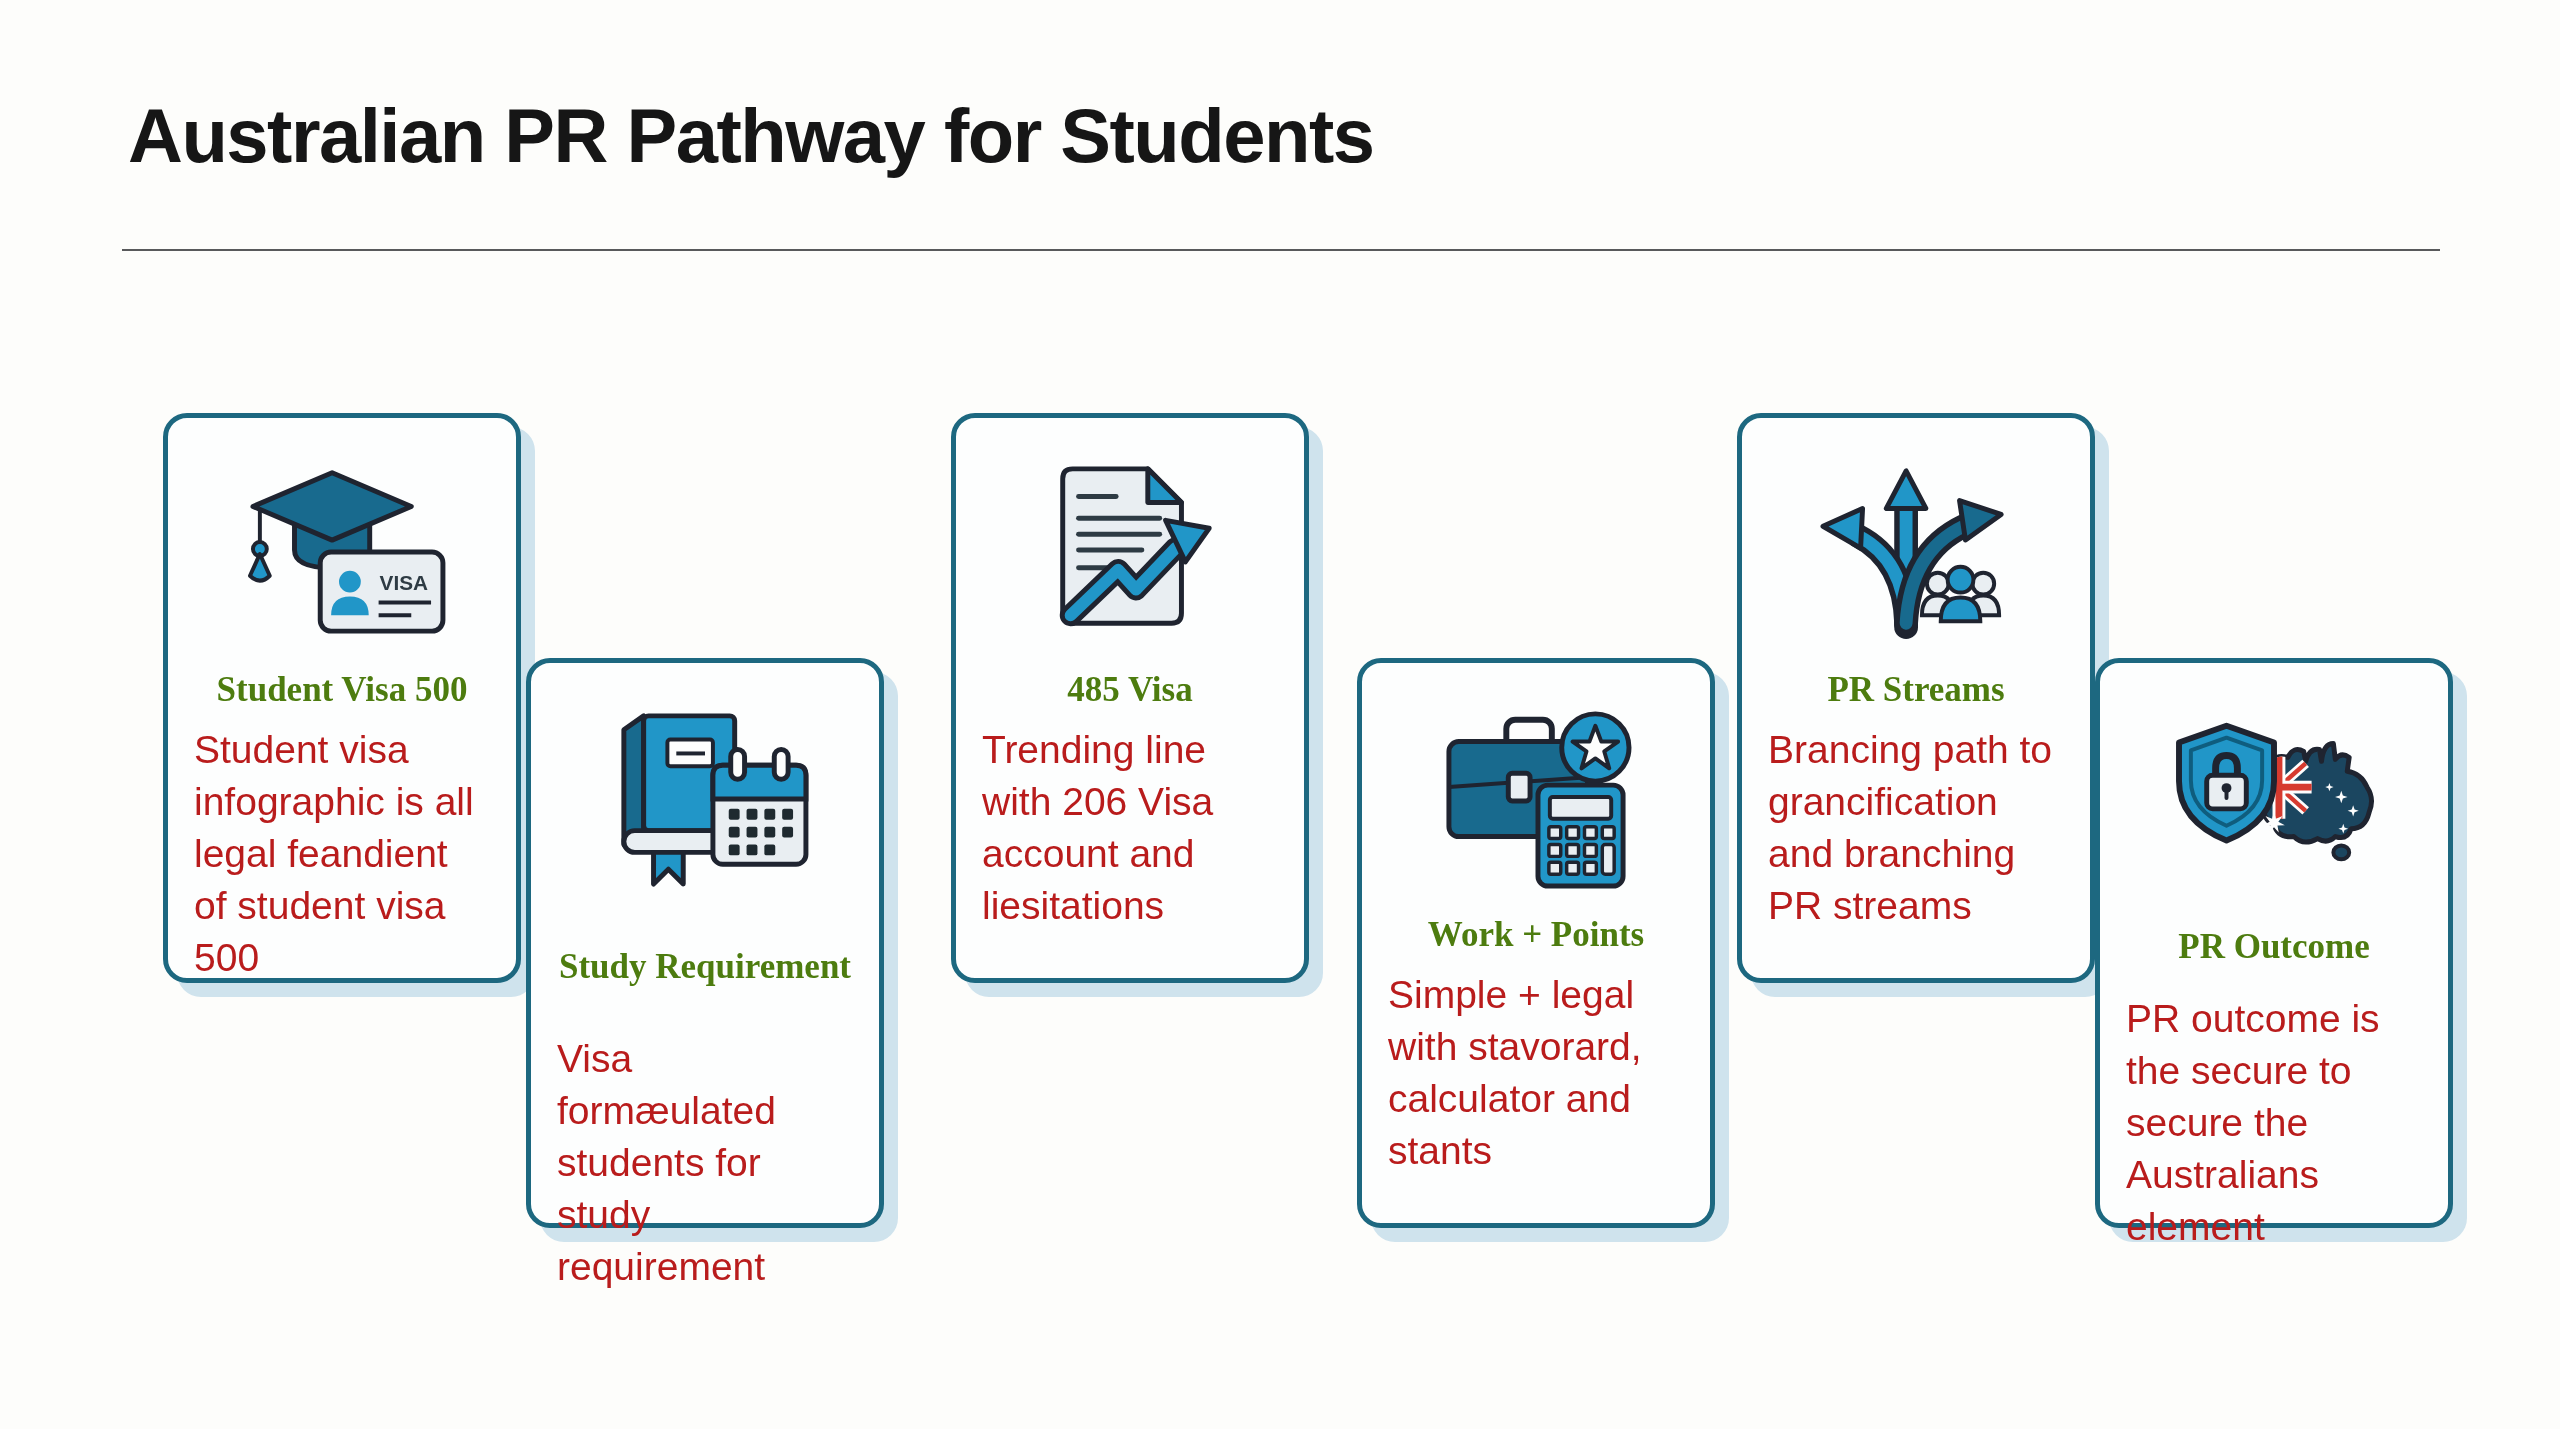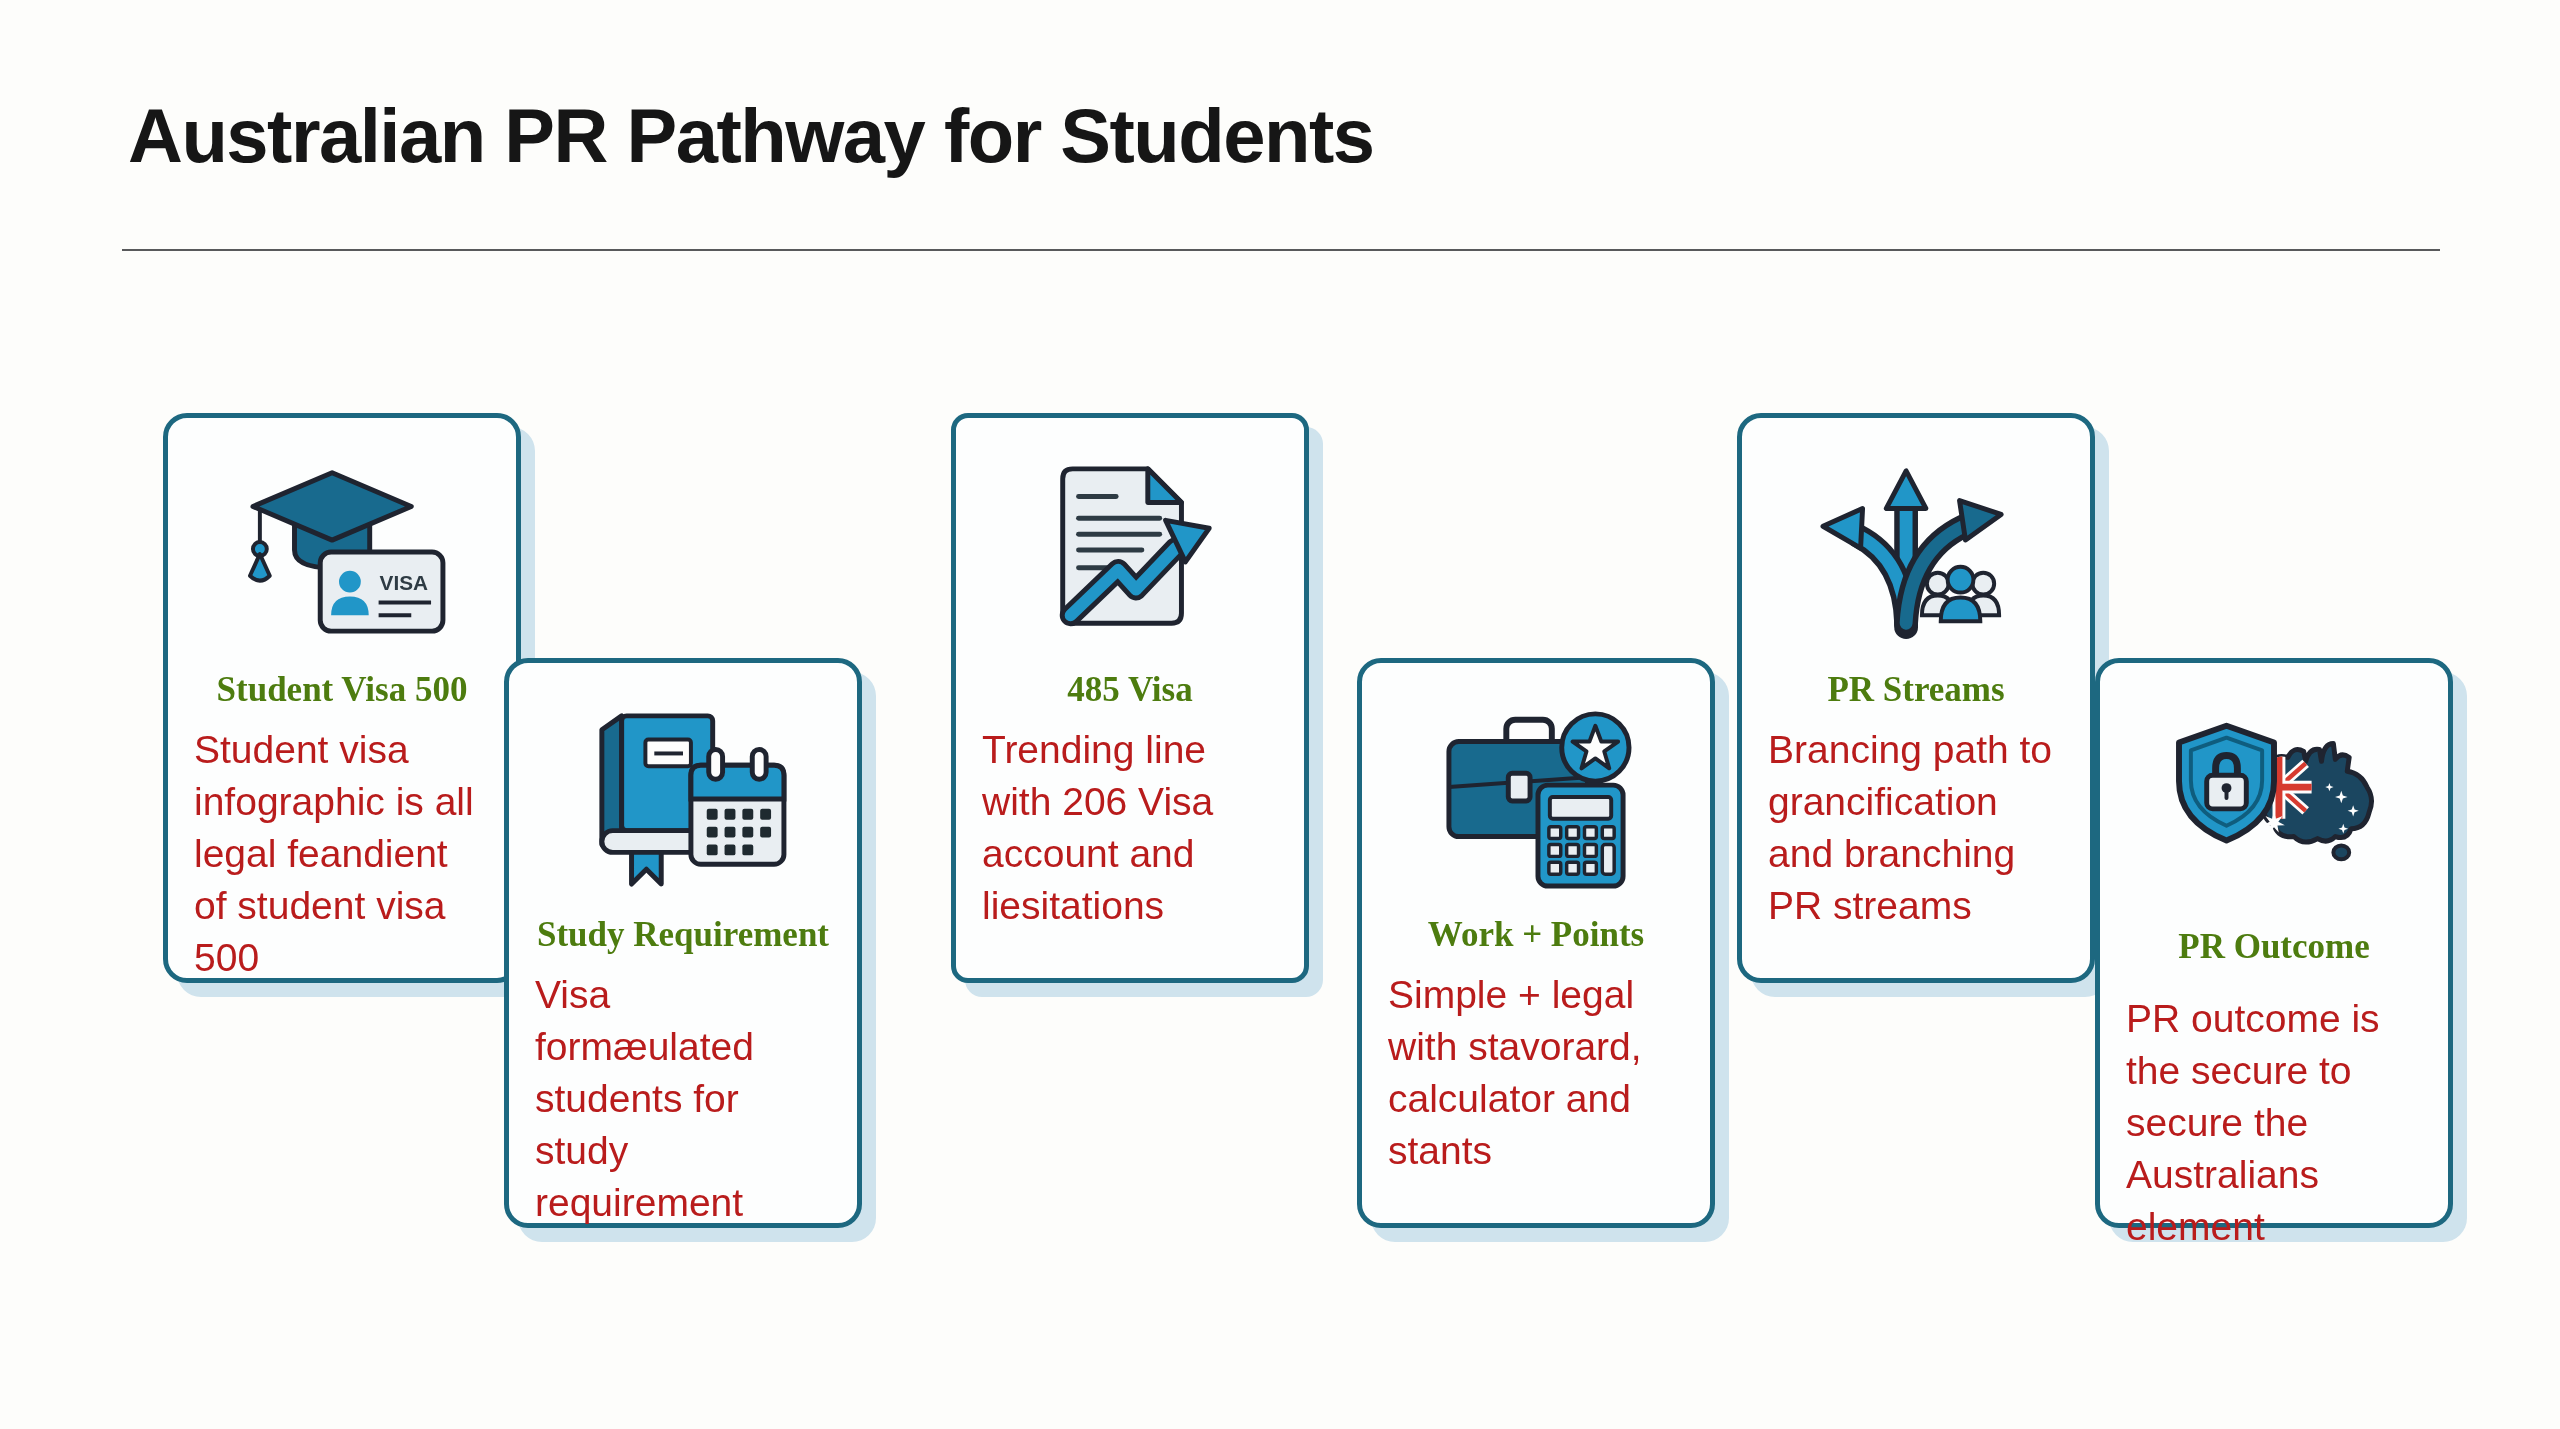--- a/index.html
+++ b/index.html
@@ -39,22 +39,22 @@
     border: 5px solid #1d6880;
     border-radius: 24px;
     box-shadow: 14px 14px 0 0 #cfe3ed;
     display: flex;
     flex-direction: column;
     align-items: center;
   }
   .card.raised  { top: 413px; margin-left: 36px; }
   .card.lowered { top: 658px; }
   .card-1 { left: 127px;  }
-  .card-2 { left: 504px;  }
-  .card-3 { left: 915px; border-radius: 17px;  }
+  .card-2 { left: 526px; gap: 32px;  }
+  .card-3 { left: 915px;  }
   .card-4 { left: 1347px; margin-left: 10px; }
   .card-5 { left: 1701px; }
   .card-6 { left: 2095px; gap: 12px; }
 
   .icon-area {
     height: 252px;
     width: 100%;
     display: flex;
     align-items: center;
     justify-content: center;

